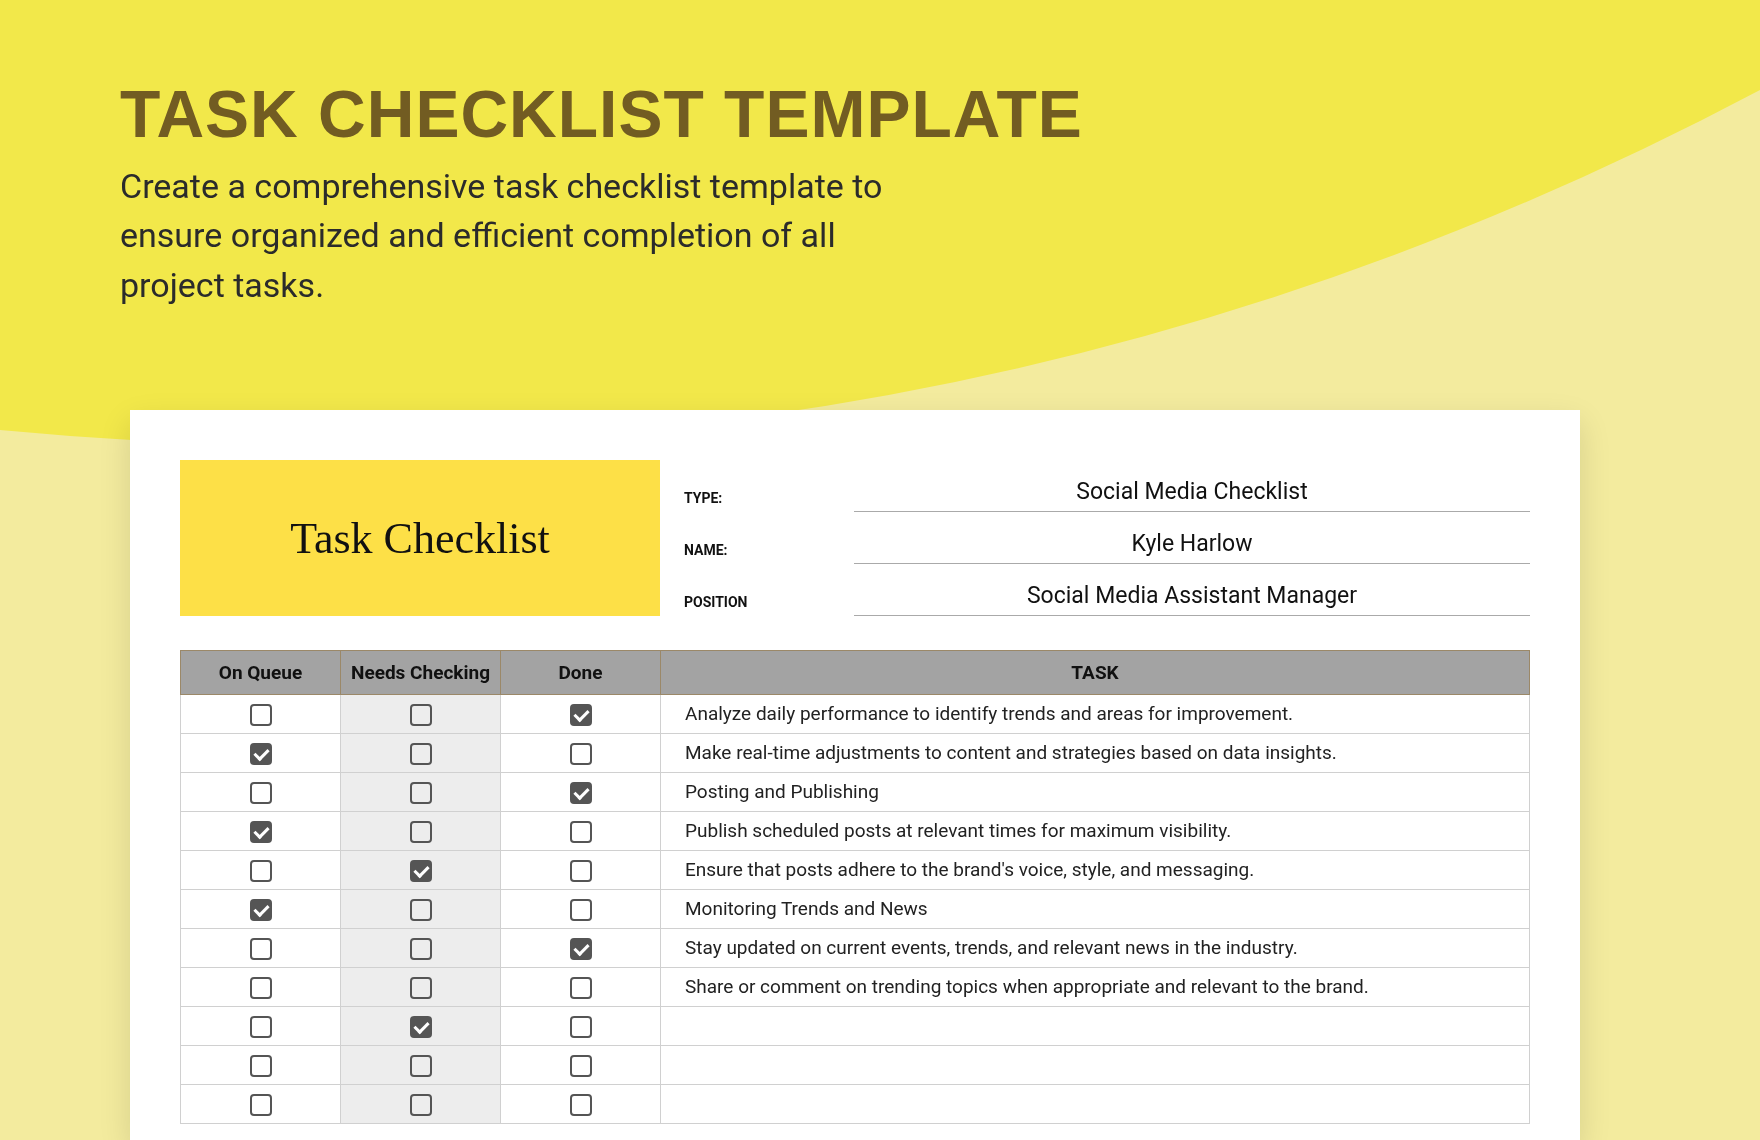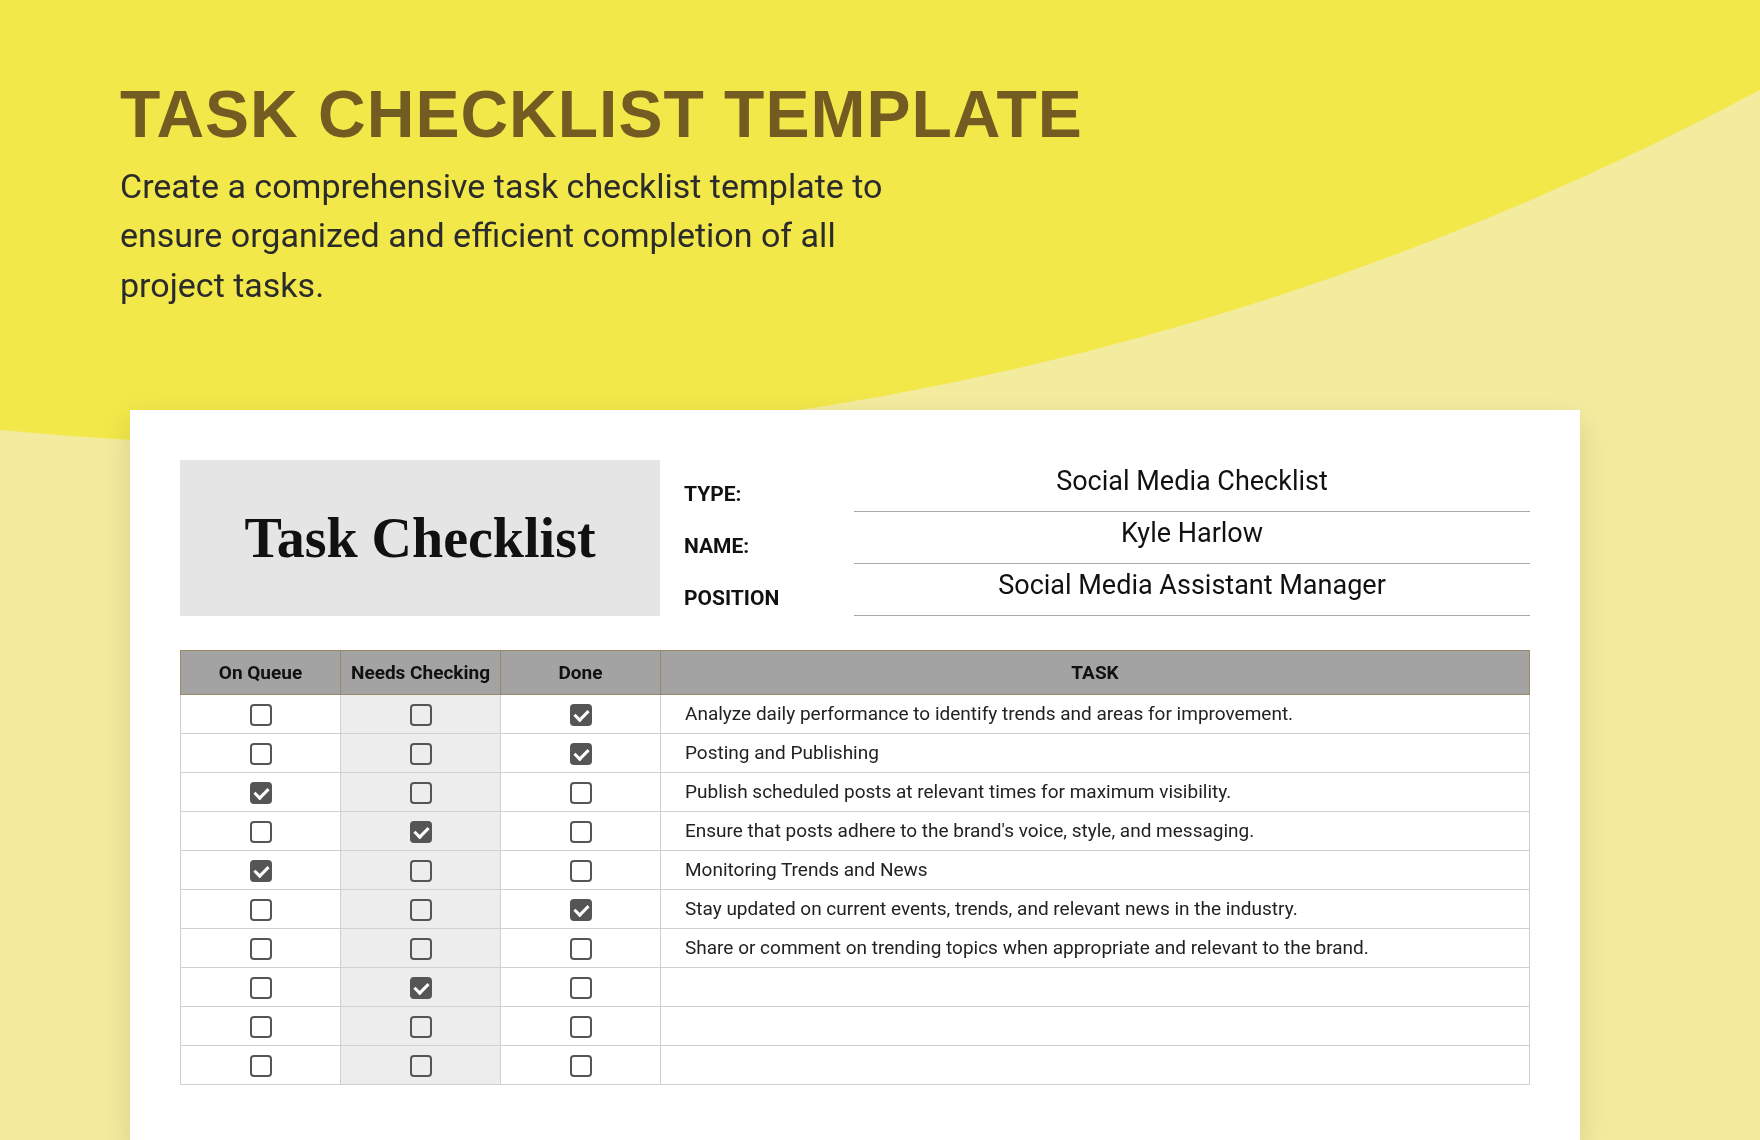--- a/index.html
+++ b/index.html
@@ -47,56 +47,56 @@
     box-shadow: 0 12px 30px rgba(0,0,0,0.12);
     padding: 50px 50px 0 50px;
     z-index: 2;
   }
   .doc-header {
     display: flex;
     align-items: stretch;
     gap: 24px;
   }
   .doc-title-box {
-    background: #e5e5e5;
+    background: #fde047;
     width: 480px;
     display: flex;
     align-items: center;
     justify-content: center;
     font-family: Georgia, "Times New Roman", serif;
-    font-size: 56px;
-    font-weight: 700;
+    font-size: 44px;
+    font-weight: 400;
     color: #111;
     padding: 28px 10px;
   }
   .meta {
     flex: 1;
     display: flex;
     flex-direction: column;
     justify-content: space-between;
   }
   .meta-row {
     display: flex;
     align-items: flex-end;
     height: 52px;
   }
   .meta-label {
     width: 170px;
     font-weight: 700;
-    font-size: 21px;
+    font-size: 14px;
     color: #111;
     padding-bottom: 6px;
   }
   .meta-value {
     flex: 1;
     text-align: center;
-    font-size: 27px;
+    font-size: 23px;
     color: #111;
     border-bottom: 1px solid #aaa;
-    padding-bottom: 14px;
+    padding-bottom: 6px;
   }
   .table-wrap {
     margin-top: 34px;
   }
   table {
     width: 100%;
     border-collapse: collapse;
   }
   thead th {
     background: #a3a3a3;
@@ -181,20 +181,26 @@
         </tr>
       </thead>
       <tbody id="task-tbody">
           <tr>
             <td class="col-check"><span class="cb"></span></td>
             <td class="col-check alt"><span class="cb"></span></td>
             <td class="col-check"><span class="cb checked"></span></td>
             <td class="col-task">Analyze daily performance to identify trends and areas for improvement.</td>
           </tr>
           <tr>
+            <td class="col-check"><span class="cb checked"></span></td>
+            <td class="col-check alt"><span class="cb"></span></td>
+            <td class="col-check"><span class="cb"></span></td>
+            <td class="col-task">Make real-time adjustments to content and strategies based on data insights.</td>
+          </tr>
+          <tr>
             <td class="col-check"><span class="cb"></span></td>
             <td class="col-check alt"><span class="cb"></span></td>
             <td class="col-check"><span class="cb checked"></span></td>
             <td class="col-task">Posting and Publishing</td>
           </tr>
           <tr>
             <td class="col-check"><span class="cb checked"></span></td>
             <td class="col-check alt"><span class="cb"></span></td>
             <td class="col-check"><span class="cb"></span></td>
             <td class="col-task">Publish scheduled posts at relevant times for maximum visibility.</td>

